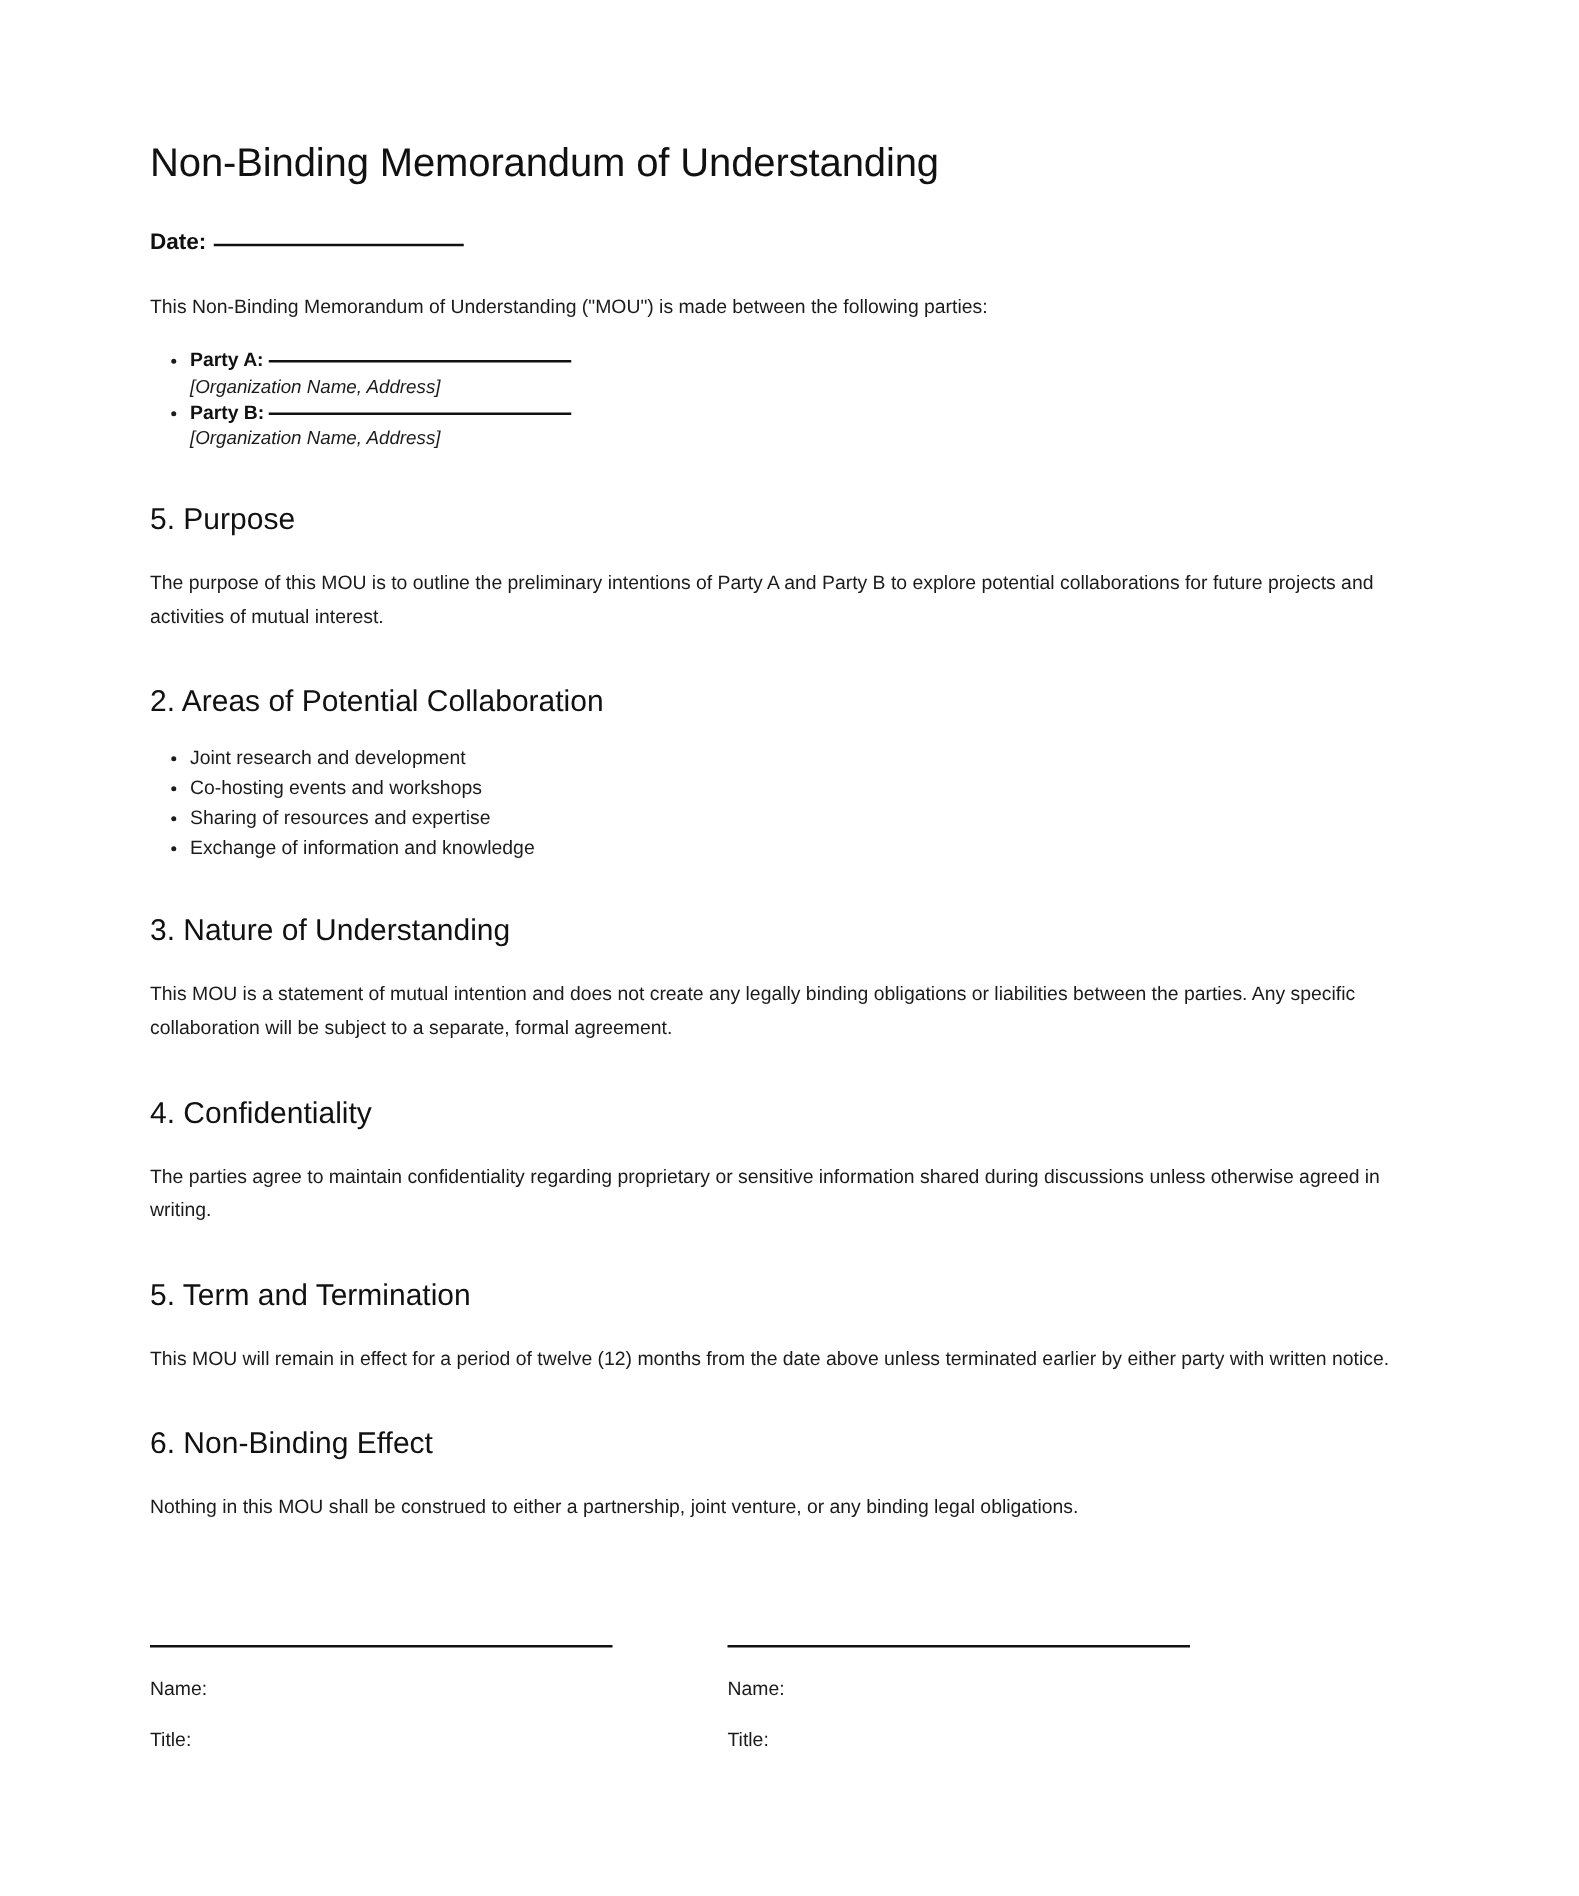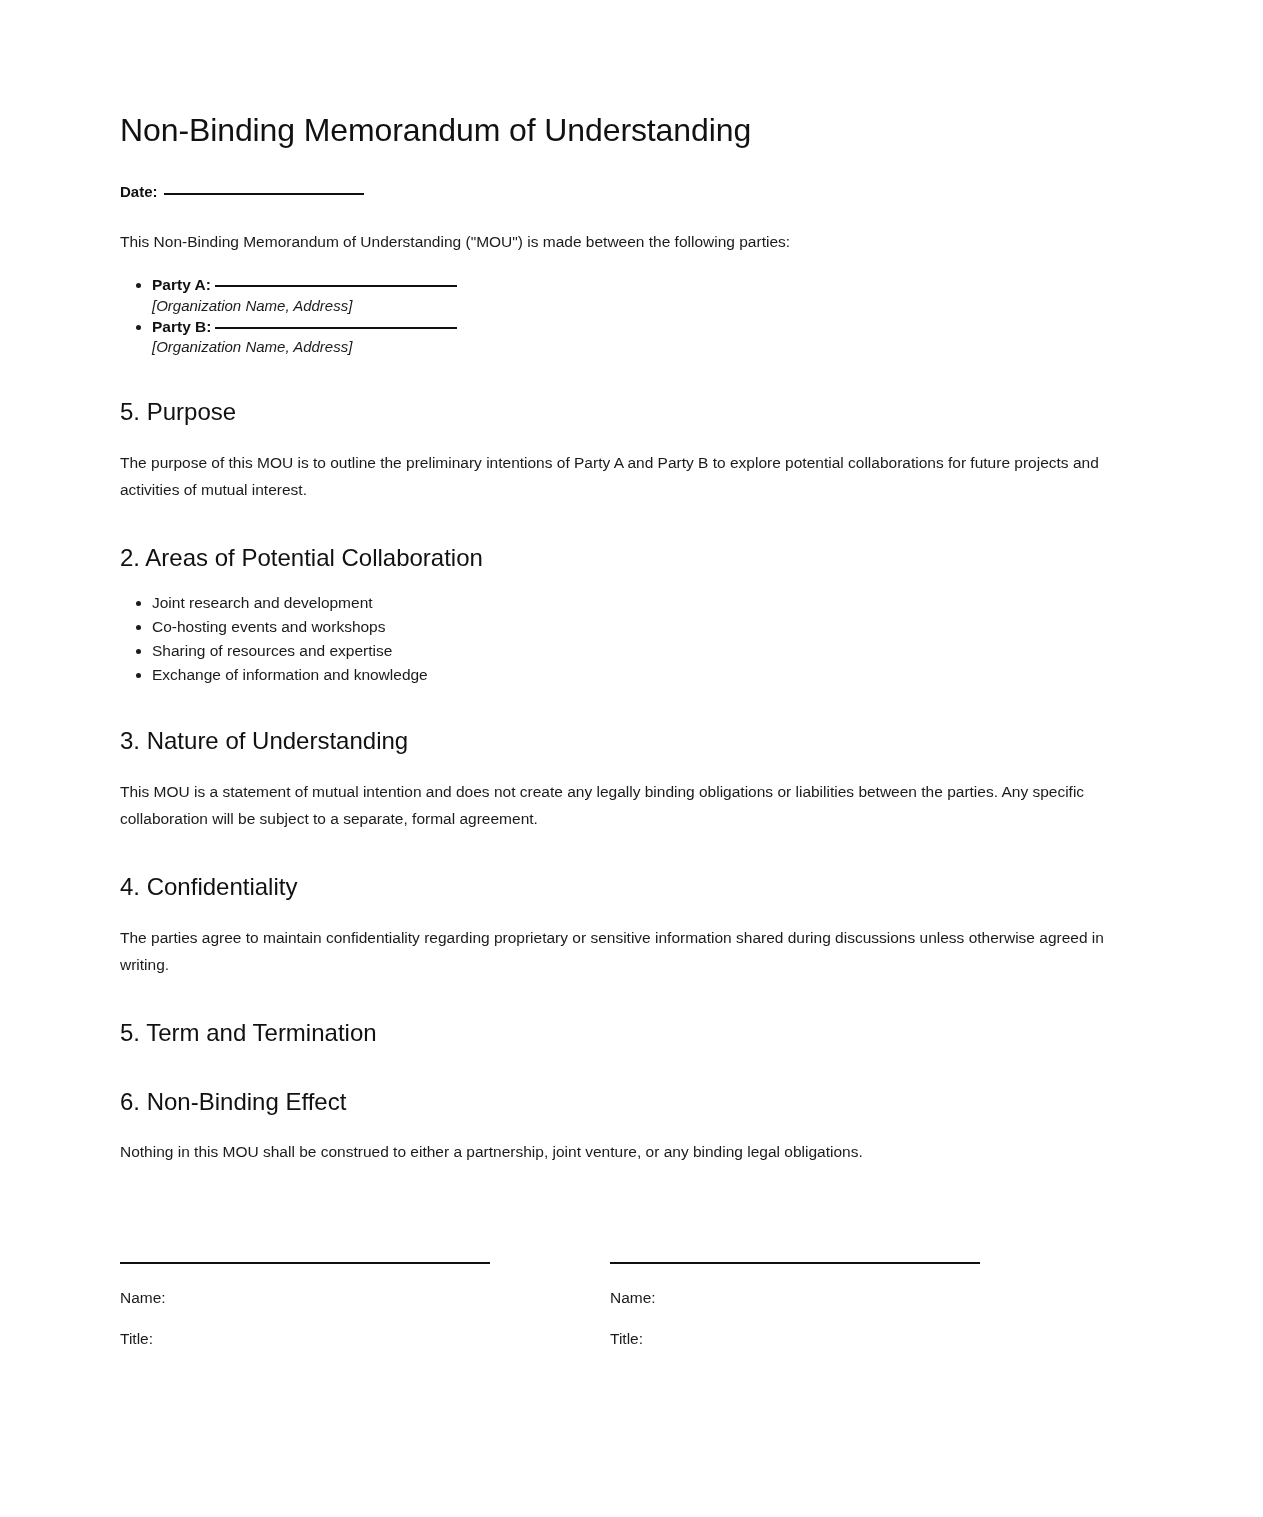--- a/index.html
+++ b/index.html
@@ -28,21 +28,21 @@
     font-size: 32px;
     font-weight: normal;
     line-height: 1.15;
     margin: 0 0 0 0;
     letter-spacing: -0.1px;
     color: #111111;
   }
 
   .date-line {
     margin: 34px 0 0 0;
-    font-size: 15px;
+    font-size: 18px;
     font-weight: bold;
     color: #111111;
   }
   .date-line .rule {
     display: inline-block;
     width: 200px;
     border-bottom: 2px solid #111111;
     margin-left: 6px;
     vertical-align: 2px;
   }
@@ -103,21 +103,21 @@
     list-style-type: disc;
   }
   ul.areas > li {
     font-size: 15.5px;
     line-height: 1.55;
   }
 
   .signatures {
     display: flex;
     margin-top: 96px;
-    gap: 120px;
+    gap: 92px;
   }
   .sig-block {
     width: 370px;
   }
   .sig-rule {
     border-top: 2px solid #111111;
     height: 0;
     width: 370px;
   }
   .sig-field {
@@ -163,20 +163,21 @@
     <li>Exchange of information and knowledge</li>
   </ul>
 
   <h2 class="section">3. Nature of Understanding</h2>
   <p class="body">This MOU is a statement of mutual intention and does not create any legally binding obligations or liabilities between the parties. Any specific collaboration will be subject to a separate, formal agreement.</p>
 
   <h2 class="section">4. Confidentiality</h2>
   <p class="body">The parties agree to maintain confidentiality regarding proprietary or sensitive information shared during discussions unless otherwise agreed in writing.</p>
 
   <h2 class="section">5. Term and Termination</h2>
+  <p class="body">This MOU will remain in effect for a period of twelve (12) months from the date above unless terminated earlier by either party with written notice.</p>
 
   <h2 class="section">6. Non-Binding Effect</h2>
   <p class="body">Nothing in this MOU shall be construed to either a partnership, joint venture, or any binding legal obligations.</p>
 
   <div class="signatures">
     <div class="sig-block">
       <div class="sig-rule"></div>
       <div class="sig-field">Name:</div>
       <div class="sig-field second">Title:</div>
     </div>

